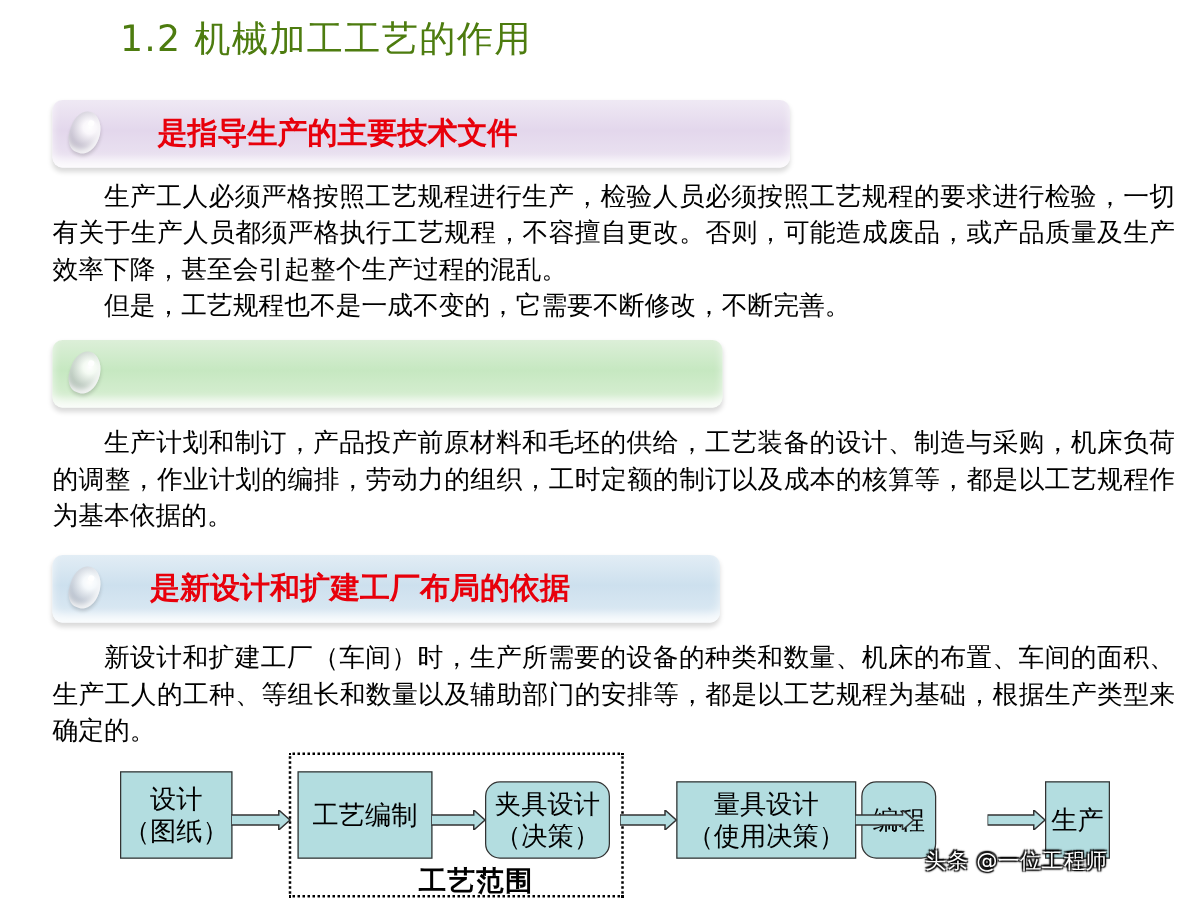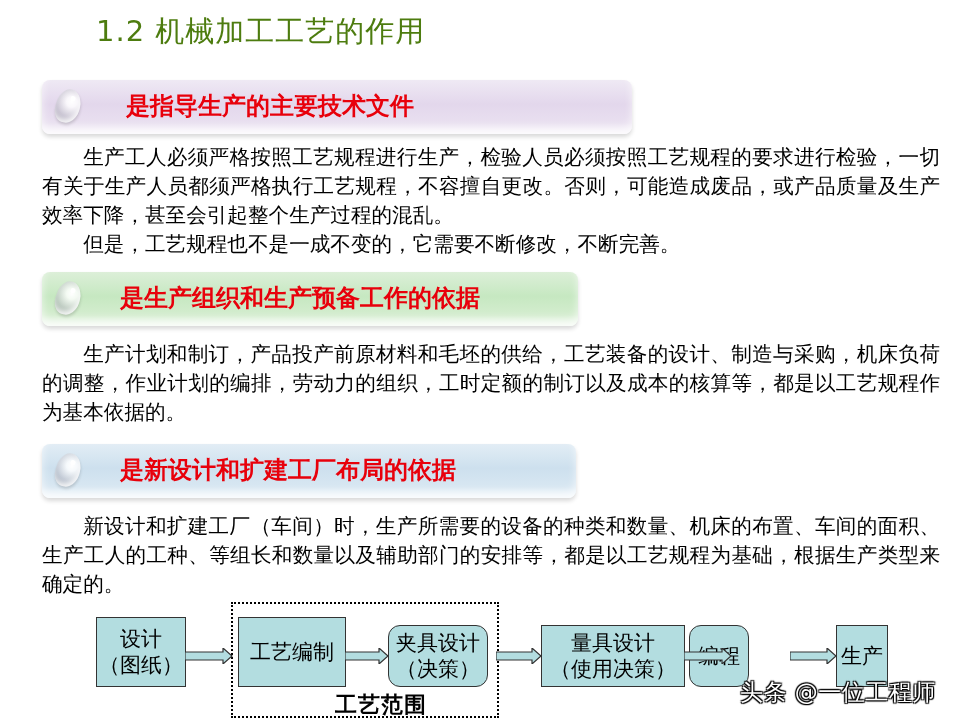--- a/index.html
+++ b/index.html
@@ -20,40 +20,39 @@
   .para { position:absolute; left:42px; width:898px; font-family:"DejaVu Serif","Liberation Serif",serif; font-size:20.6px; line-height:29px; color:#000; text-align:justify; }
   .para p { margin:0; text-indent:2em; }
   .p1 { top:130px;margin-top:13px; }
   .p2 { top:340px; }
   .p3 { top:512px; }
   .box { position:absolute; background:#b3dde0; border:1.5px solid #333; display:flex; flex-direction:column; align-items:center; justify-content:center; font-size:21px; line-height:26px; color:#000; text-align:center; }
   .box.round { border-radius:12px; }
   .scope { position:absolute; left:231px; top:602px; width:264px; height:112px; border:2px dotted #000; }
   .scope-label { position:absolute; left:16px; width:100%; bottom:-4px; text-align:center; font-size:22px; font-weight:bold; letter-spacing:1px; }
   .arrow { position:absolute; height:14px; }
-  .watermark { position:absolute; left:740px; top:677px; font-size:23px; color:#fff; font-weight:normal; letter-spacing:0.5px;
+  .watermark { position:absolute; left:740px; top:677px; font-size:17px; color:#fff; font-weight:normal; letter-spacing:0.5px;
                text-shadow: 0 0 2px #000, 1px 1px 1px #000, -1px -1px 1px #000, 1px -1px 1px #000, -1px 1px 1px #000; }
 </style>
 </head>
 <body>
 
 <div class="title">1.2 机械加工工艺的作用</div>
 
 <div class="band purple">
   <div class="drop"></div>
   <div class="band-label">是指导生产的主要技术文件</div>
 </div>
 <div class="para p1">
   <p>生产工人必须严格按照工艺规程进行生产，检验人员必须按照工艺规程的要求进行检验，一切有关于生产人员都须严格执行工艺规程，不容擅自更改。否则，可能造成废品，或产品质量及生产效率下降，甚至会引起整个生产过程的混乱。</p>
   <p>但是，工艺规程也不是一成不变的，它需要不断修改，不断完善。</p>
 </div>
 
 <div class="band green">
   <div class="drop"></div>
-  <div class="band-label" style="left:78px">是生产组织和生产预备工作的依据</div>
 </div>
 <div class="para p2">
   <p>生产计划和制订，产品投产前原材料和毛坯的供给，工艺装备的设计、制造与采购，机床负荷的调整，作业计划的编排，劳动力的组织，工时定额的制订以及成本的核算等，都是以工艺规程作为基本依据的。</p>
 </div>
 
 <div class="band blue">
   <div class="drop"></div>
   <div class="band-label" style="left:78px">是新设计和扩建工厂布局的依据</div>
 </div>
 <div class="para p3">

